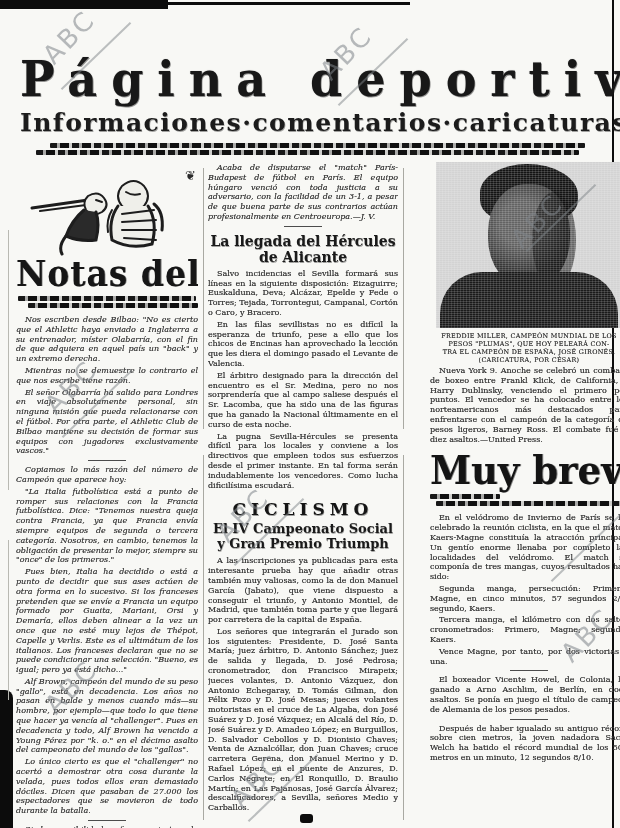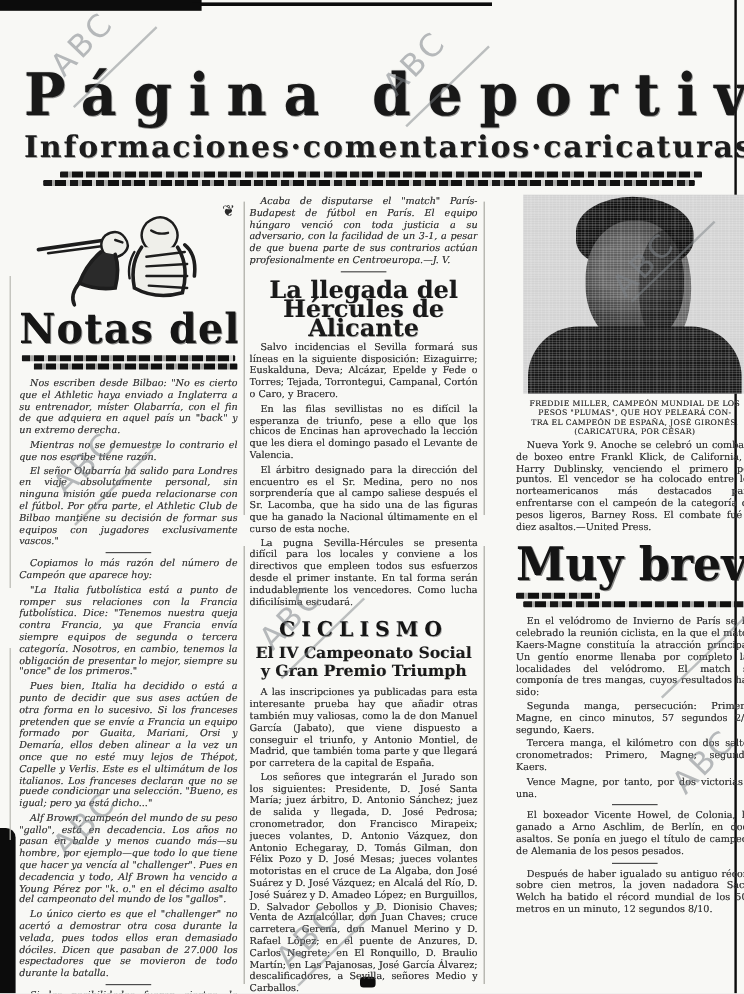--- a/index.html
+++ b/index.html
@@ -37,21 +37,21 @@
   #col-left p.body{font-style:italic;color:#424242;}
   .sep{width:38px;border-top:1px solid #4c4c4c;margin:4px auto 4px auto;height:0;}
   .sep.dbl{border-top:1px solid #4c4c4c;box-shadow:0 2px 0 -0.5px #6a6a6a;}
   
   #notas-illu{display:block;margin:2px auto 0 auto;}
   .notas-title{font-size:33px;font-weight:bold;color:#161616;letter-spacing:1px;white-space:nowrap;
       text-shadow:0.8px 0.8px 0 rgba(25,25,25,0.5);transform:scaleY(1.05);margin-top:-4px;}
   #notas-rules{margin:3px 2px 7px 2px;}
   
   .intro{font-style:italic;}
-  h3.headline{font-size:20px;line-height:16px;font-weight:bold;text-align:center;color:#1a1a1a;
+  h3.headline{font-size:14px;line-height:16px;font-weight:bold;text-align:center;color:#1a1a1a;
       margin:6px 0 4px 0;text-shadow:0.5px 0.5px 0 rgba(25,25,25,0.4);}
   h2.section{font-size:17px;font-weight:bold;letter-spacing:5px;text-align:center;color:#151515;
       margin:9px 0 2px 0;text-shadow:0.6px 0.6px 0 rgba(25,25,25,0.4);}
   h4.subhead{font-size:13px;line-height:15px;font-weight:bold;text-align:center;color:#1a1a1a;
       margin:2px 0 5px 0;text-shadow:0.5px 0.5px 0 rgba(25,25,25,0.35);}
   
   #photo{position:relative;width:186px;height:166px;margin:0 auto;background:#d6d1c7;overflow:hidden;
       filter:grayscale(1) contrast(1.02);}
   #photo .hair{position:absolute;left:44px;top:2px;width:98px;height:60px;background:#161616;border-radius:48% 52% 40% 40%;}
   #photo .face{position:absolute;left:52px;top:22px;width:82px;height:104px;border-radius:46% 46% 48% 48%;

